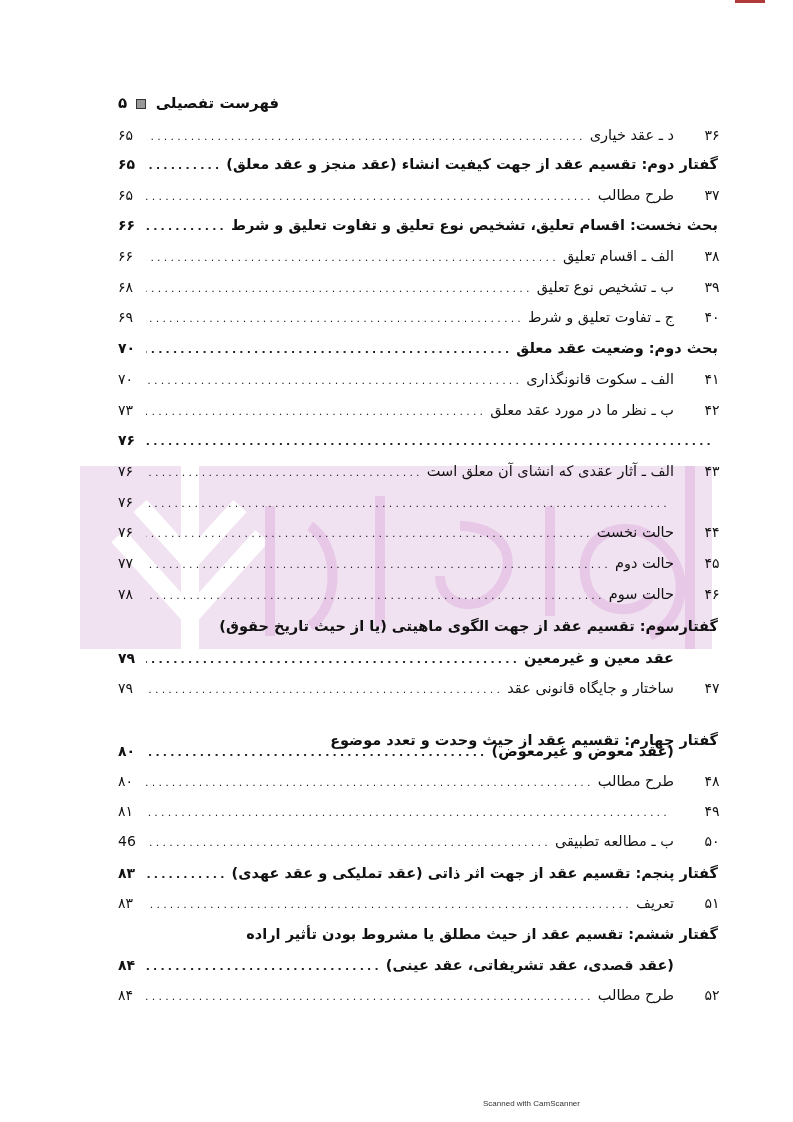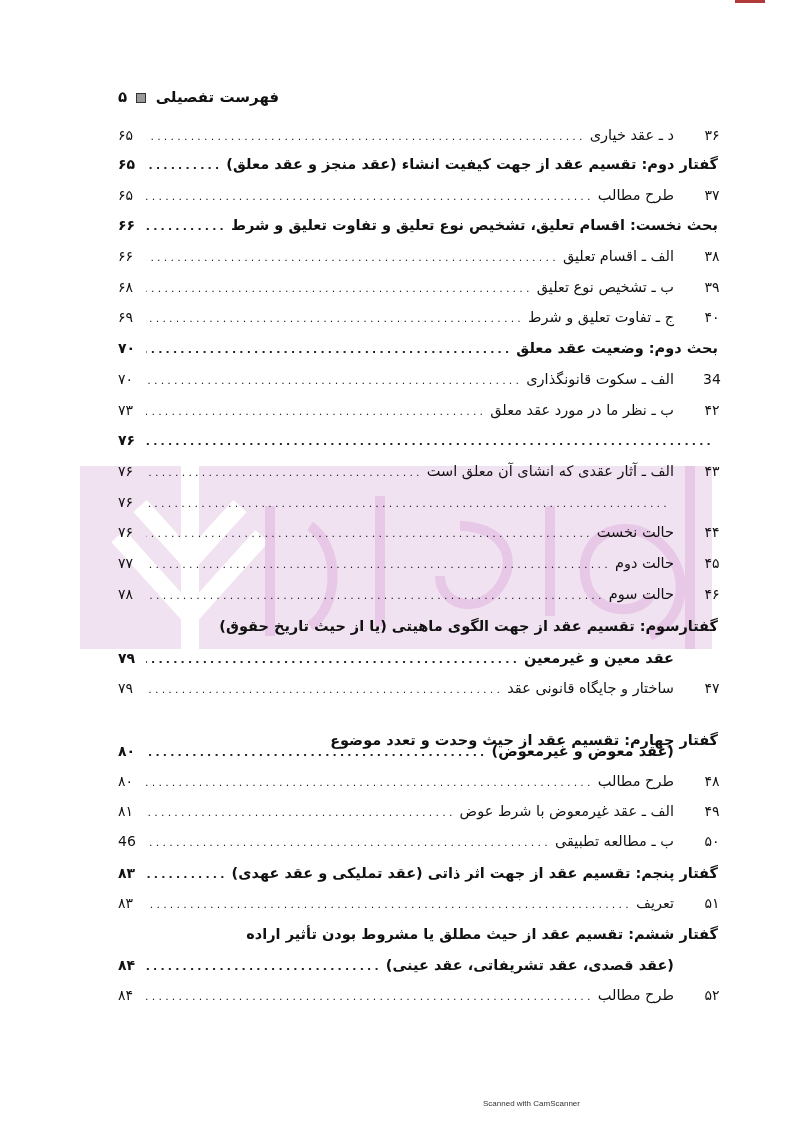--- a/index.html
+++ b/index.html
@@ -8,21 +8,21 @@
       font-family: "DejaVu Sans", sans-serif; color: #111;
     }
     .top-strip { position: absolute; top: 0; left: 735px; width: 30px; height: 3px; background: #b03a3a; }
     .watermark-band {
       position: absolute; left: 80px; top: 466px; width: 632px; height: 183px;
       background: #f1e2f1; z-index: 0; overflow: hidden;
     }
     .wm-logo { position: absolute; left: 0; top: 0; }
     .page { position: absolute; left: 118px; top: 0; width: 600px; z-index: 1; direction: rtl; }
     .header {
-      position: absolute; top: 88px; right: 0; width: 600px; text-align: left; direction: ltr;
+      position: absolute; top: 94px; right: 0; width: 600px; text-align: left; direction: ltr;
       font-weight: bold; font-size: 15px;
     }
     .header .inner { direction: rtl; display: inline-block; }
     .hdr-sq { display: inline-block; width: 8px; height: 8px; border: 1px solid #333; background: #999; margin: 0 4px; vertical-align: middle; }
     .row { position: absolute; right: 0; width: 600px; height: 24px; line-height: 24px; font-size: 14.5px; }
     .row .num { position: absolute; right: -12px; width: 36px; text-align: center; font-size: 14px; }
     .row .body { position: absolute; right: 44px; left: 0; display: flex; direction: rtl; align-items: baseline; }
     .row.bold .body { right: 0; font-weight: bold; }
     .row .title { white-space: nowrap; }
     .row .dots { flex: 1; overflow: hidden; white-space: nowrap; letter-spacing: 3.2px; font-size: 11px; color: #222; margin: 0 4px; }
@@ -120,21 +120,21 @@
       </div>
       <div class="row bold" style="top: 336px;">
         <span class="num"></span>
         <div class="body">
           <span class="title">بحث دوم: وضعیت عقد معلق</span>
           <span class="dots">........................................................................................................................</span>
           <span class="page-no">۷۰</span>
         </div>
       </div>
       <div class="row" style="top: 367px;">
-        <span class="num">34</span>
+        <span class="num">۴۱</span>
         <div class="body">
           <span class="title">الف ـ سکوت قانونگذاری</span>
           <span class="dots">........................................................................................................................</span>
           <span class="page-no">۷۰</span>
         </div>
       </div>
       <div class="row" style="top: 398px;">
         <span class="num">۴۲</span>
         <div class="body">
           <span class="title">ب ـ نظر ما در مورد عقد معلق</span>
@@ -228,21 +228,20 @@
         <span class="num">۴۸</span>
         <div class="body">
           <span class="title">طرح مطالب</span>
           <span class="dots">........................................................................................................................</span>
           <span class="page-no">۸۰</span>
         </div>
       </div>
       <div class="row" style="top: 799px;">
         <span class="num">۴۹</span>
         <div class="body">
-          <span class="title">الف ـ عقد غیرمعوض با شرط عوض</span>
           <span class="dots">........................................................................................................................</span>
           <span class="page-no">۸۱</span>
         </div>
       </div>
       <div class="row" style="top: 829px;">
         <span class="num">۵۰</span>
         <div class="body">
           <span class="title">ب ـ مطالعه تطبیقی</span>
           <span class="dots">........................................................................................................................</span>
           <span class="page-no">46</span>

